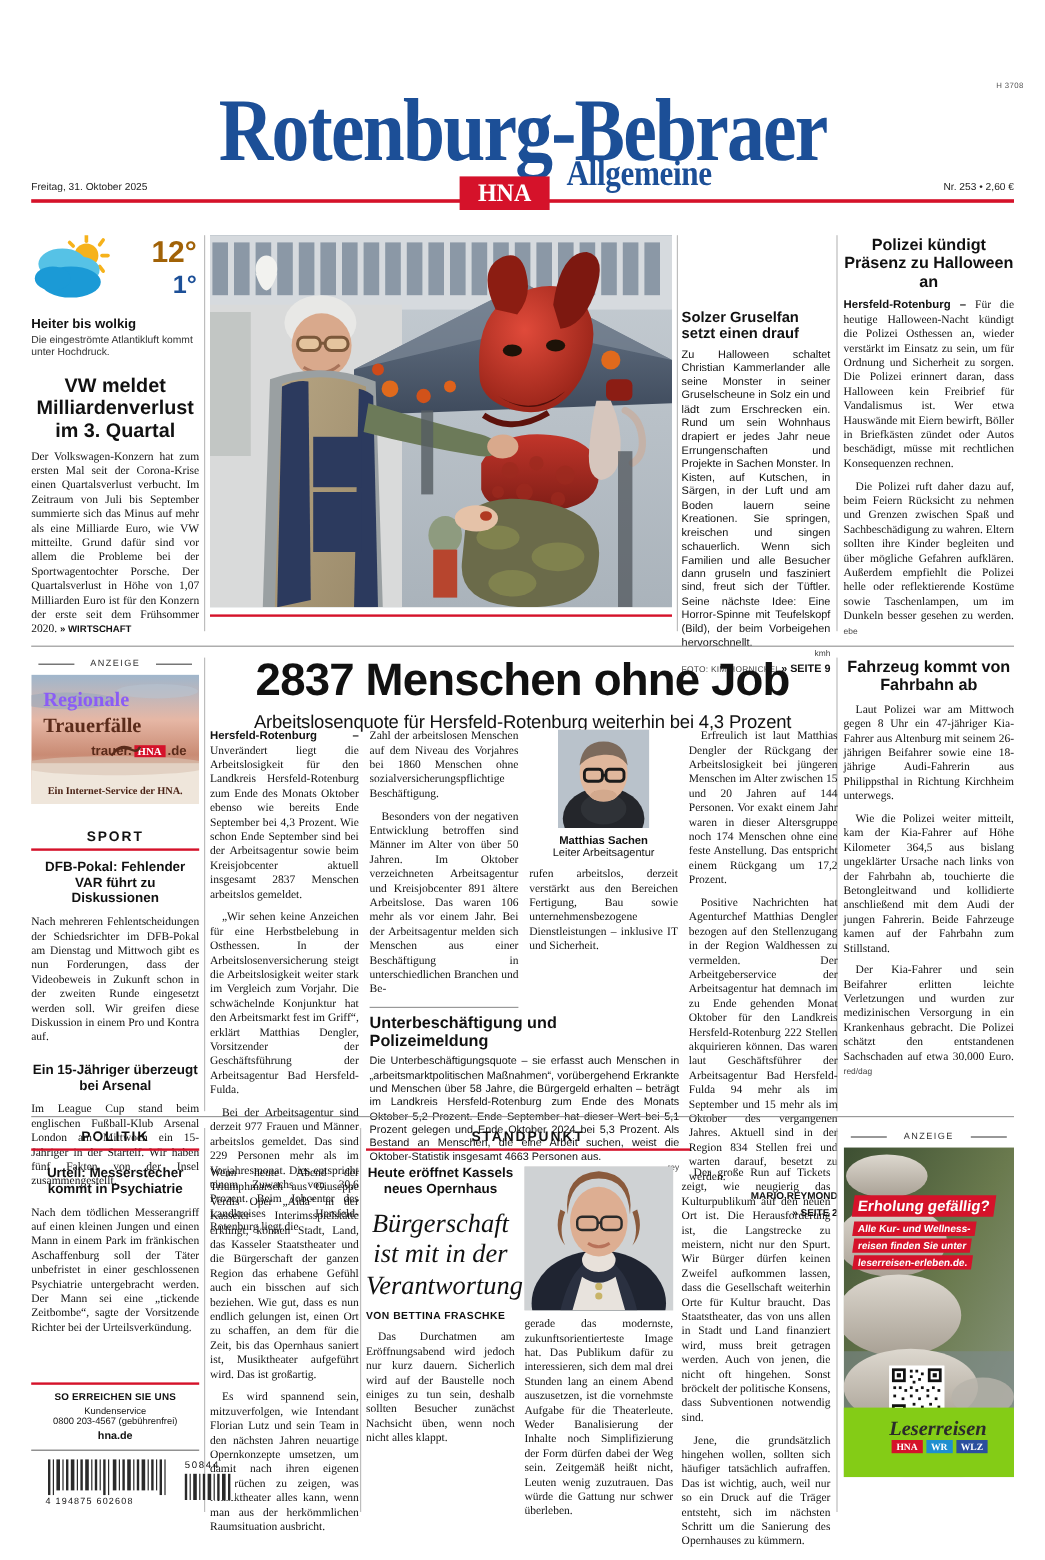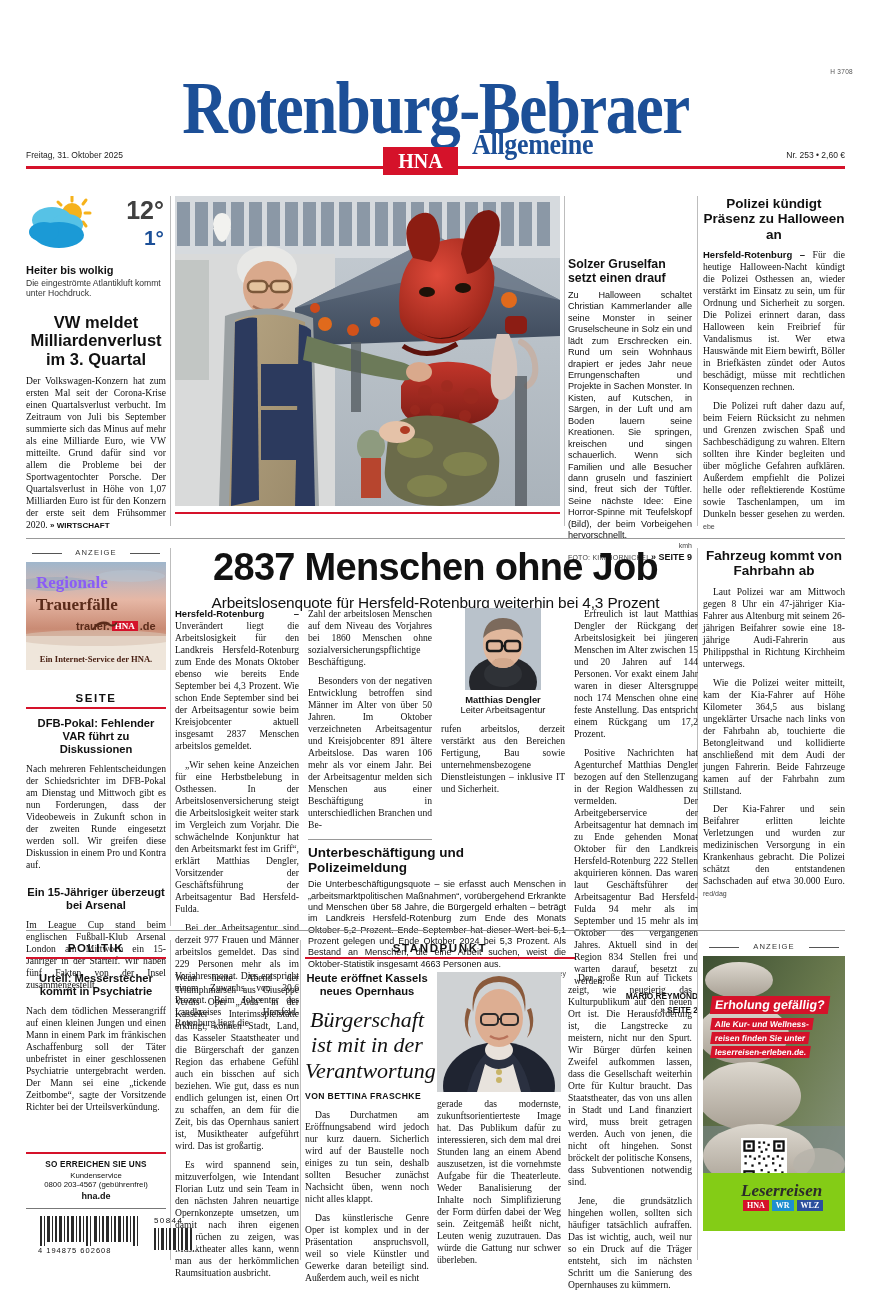--- a/index.html
+++ b/index.html
@@ -50,21 +50,21 @@
     font-family:"Liberation Serif", serif; font-weight:bold; color:#fff;
     font-size:20px; letter-spacing:0px; transform:scaleY(1.05);
   }
 
   
   .col-left-top { position:absolute; left:26px; top:190px; width:140px; }
   .wx { position:relative; height:72px; }
   .wx-icon { position:absolute; left:0; top:6px; width:74px; height:58px; }
   .wx-temp-hi {
     position:absolute; right:2px; top:6px; font-family:"Liberation Sans", sans-serif;
-    font-weight:bold; font-size:25px; color:#404040;
+    font-weight:bold; font-size:25px; color:#a16207;
   }
   .wx-temp-lo {
     position:absolute; right:2px; top:36px; font-family:"Liberation Sans", sans-serif;
     font-weight:bold; font-size:21px; color:#1c4f97;
   }
   .wx-head { font-family:"Liberation Sans", sans-serif; font-weight:bold; font-size:11px; margin-top:2px; }
   .wx-text { font-family:"Liberation Sans", sans-serif; font-size:8.6px; line-height:1.22; color:#333; margin-top:2px; }
 
   .hl-vw {
     font-family:"Liberation Sans", sans-serif; font-weight:bold;
@@ -449,21 +449,21 @@
             </svg>
         </span>
         <span>trauer.</span>
         <span class="mini-hna">HNA</span>
         <span>.de</span>
       </div>
       <div class="ad-foot">Ein Internet-Service der HNA.</div>
     </div>
 
     <div style="margin-top:22px;">
-      <div class="sect-head">SEITE</div>
+      <div class="sect-head">SPORT</div>
       <div class="sect-rule"></div>
     </div>
     <div class="hl-sub-sans" style="margin-top:8px;">DFB-Pokal: Fehlender VAR führt zu Diskussionen</div>
     <div class="body-serif">Nach mehreren Fehlentscheidungen der Schiedsrichter im DFB-Pokal am Dienstag und Mittwoch gibt es nun Forderungen, dass der Videobeweis in Zukunft schon in der zweiten Runde eingesetzt werden soll. Wir greifen diese Diskussion in einem Pro und Kontra auf.</div>
     <div class="hl-sub-sans" style="margin-top:16px;">Ein 15-Jähriger überzeugt bei Arsenal</div>
     <div class="body-serif">Im League Cup stand beim englischen Fußball-Klub Arsenal London am Mittwoch ein 15-Jähriger in der Startelf. Wir haben fünf Fakten von der Insel zusammengestellt.</div>
   </div>
 
   <div class="main-wrap">
     <div class="hl-main">2837 Menschen ohne Job</div>
@@ -497,21 +497,21 @@
           <path d="M18 30 q2 -20 20 -20 q18 0 20 20 q-6 -10 -20 -9 q-14 1 -20 9 Z" fill="#7c6a5c"></path>
           <g fill="none" stroke="#1b1b1b" stroke-width="2.4">
             <rect x="22" y="33" width="15" height="10" rx="3"></rect>
             <rect x="40" y="33" width="15" height="10" rx="3"></rect>
             <line x1="37" y1="38" x2="40" y2="38"></line>
           </g>
           <path d="M30 52 q8 5 16 0" stroke="#a9725a" stroke-width="2" fill="none"></path>
           <ellipse cx="38" cy="55" rx="11" ry="5" fill="#d3a98d"></ellipse>
         </svg>
       </div>
-      <div class="portrait-name">Matthias Dengler</div>
+      <div class="portrait-name">Matthias Sachen</div>
       <div class="portrait-role">Leiter Arbeitsagentur</div>
       <div class="body-serif" style="margin-top:8px;">rufen arbeitslos, derzeit verstärkt aus den Bereichen Fertigung, Bau sowie unternehmensbezogene Dienstleistungen – inklusive IT und Sicherheit.</div>
     </div>
 
     <div class="c3 d">
       <div class="body-serif" style="margin-top:0; text-indent:10px;">Erfreulich ist laut Matthias Dengler der Rückgang der Arbeitslosigkeit bei jüngeren Menschen im Alter zwischen 15 und 20 Jahren auf 144 Personen. Vor exakt einem Jahr waren in dieser Altersgruppe noch 174 Menschen ohne eine feste Anstellung. Das entspricht einem Rückgang um 17,2 Prozent.</div>
       <div class="body-serif" style="text-indent:10px;">Positive Nachrichten hat Agenturchef Matthias Dengler bezogen auf den Stellenzugang in der Region Waldhessen zu vermelden. Der Arbeitgeberservice der Arbeitsagentur hat demnach im zu Ende gehenden Monat Oktober für den Landkreis Hersfeld-Rotenburg 222 Stellen akquirieren können. Das waren laut Geschäftsführer der Arbeitsagentur Bad Hersfeld-Fulda 94 mehr als im September und 15 mehr als im Oktober des vergangenen Jahres. Aktuell sind in der Region 834 Stellen frei und warten darauf, besetzt zu werden.</div>
       <div class="byline">MARIO REYMOND</div>
       <div class="byline">» SEITE 2</div>
     </div>
@@ -546,21 +546,20 @@
   <div class="col-pol2">
     <div class="body-serif" style="margin-top:0;">Wenn heute Abend der Triumphmarsch aus Giuseppe Verdis Oper „Aida“ in der Kasseler Interimsspielstätte erklingt, können Stadt, Land, das Kasseler Staatstheater und die Bürgerschaft der ganzen Region das erhabene Gefühl auch ein bisschen auf sich beziehen. Wie gut, dass es nun endlich gelungen ist, einen Ort zu schaffen, an dem für die Zeit, bis das Opernhaus saniert ist, Musiktheater aufgeführt wird. Das ist großartig.</div>
     <div class="body-serif" style="text-indent:10px;">Es wird spannend sein, mitzuverfolgen, wie Intendant Florian Lutz und sein Team in den nächsten Jahren neuartige Opernkonzepte umsetzen, um damit nach ihren eigenen Ansprüchen zu zeigen, was Musiktheater alles kann, wenn man aus der herkömmlichen Raumsituation ausbricht.</div>
   </div>
 
   <div class="col-sp-left">
     <div class="stand-kicker">Heute eröffnet Kassels neues Opernhaus</div>
     <div class="stand-title">Bürgerschaft ist mit in der Verantwortung</div>
     <div class="stand-by">VON BETTINA FRASCHKE</div>
     <div class="body-serif" style="text-indent:10px; margin-top:8px;">Das Durchatmen am Eröffnungsabend wird jedoch nur kurz dauern. Sicherlich wird auf der Baustelle noch einiges zu tun sein, deshalb sollten Besucher zunächst Nachsicht üben, wenn noch nicht alles klappt.</div>
-    <div class="body-serif" style="text-indent:10px;">Das künstlerische Genre Oper ist komplex und in der Präsentation anspruchsvoll, weil so viele Künstler und Gewerke daran beteiligt sind. Außerdem auch, weil es nicht</div>
   </div>
 
   <div class="opern-portrait">
     <svg viewBox="0 0 124 120" preserveAspectRatio="none">
       <rect width="124" height="120" fill="#cfd2d4"></rect>
       <ellipse cx="62" cy="114" rx="56" ry="44" fill="#1f2431"></ellipse>
       <path d="M30 120 q10 -42 32 -44 q22 2 32 44 Z" fill="#2a3040"></path>
       <ellipse cx="62" cy="78" rx="14" ry="10" fill="#e8e1da"></ellipse>
       <ellipse cx="62" cy="46" rx="24" ry="29" fill="#ddae92"></ellipse>
       <path d="M36 40 q2 -30 26 -30 q24 0 26 30 q4 -34 -26 -36 q-30 2 -26 36 Z" fill="#8a5a3c"></path>

